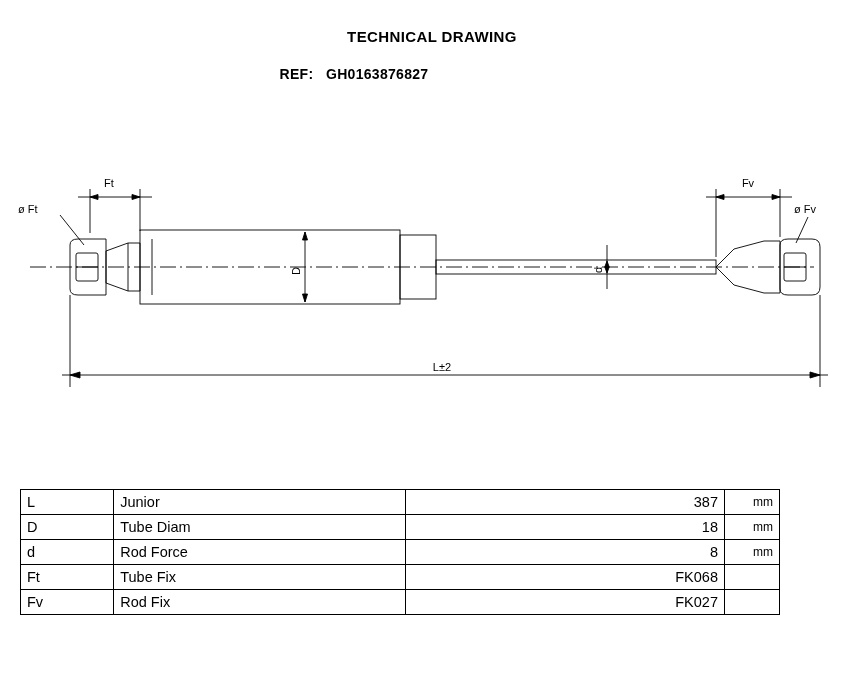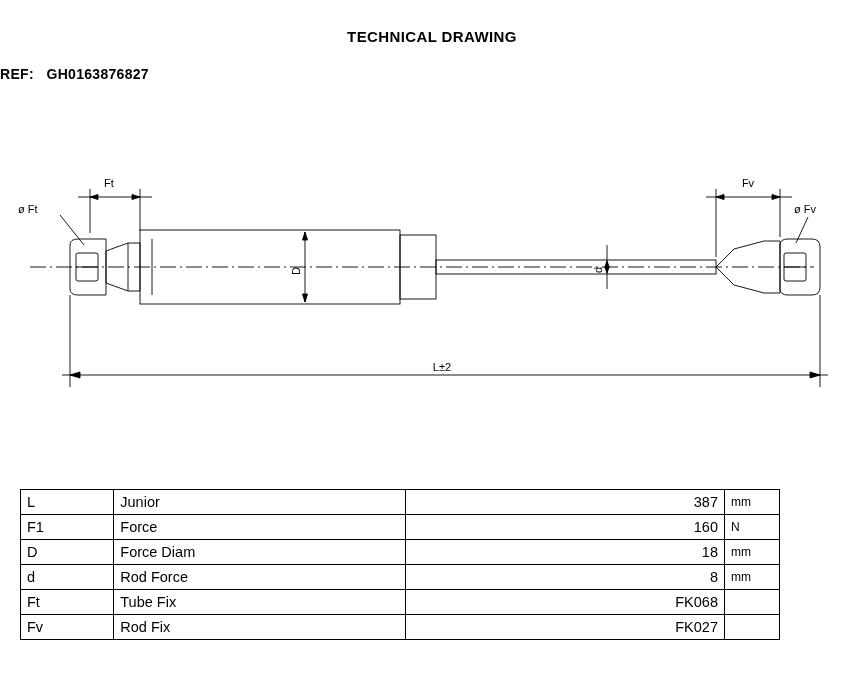--- a/index.html
+++ b/index.html
@@ -30,20 +30,21 @@
     text-align: center;
     font-size: 15px;
     font-weight: bold;
     letter-spacing: 0.4px;
   }
   .doc-ref {
     position: absolute;
     top: 66px;
     left: 0;
     width: 708px;
+    text-align: center;
     font-size: 14px;
     font-weight: bold;
     letter-spacing: 0.3px;
   }
 
   
   .logo {
     position: absolute;
     top: 58px;
     left: 28px;
@@ -74,21 +75,21 @@
   .spec-table td {
     border: 1px solid #000000;
     padding: 2px 6px;
     height: 20px;
     line-height: 19px;
     vertical-align: middle;
   }
   .col-sym   { width: 86px; }
   .col-name  { width: 300px; }
   .col-val   { width: 330px; text-align: right; padding-right: 6px; margin-left: 14px; }
-  .col-unit  { width: 44px; font-size: 12px; text-align: left; padding-left: 4px; }
+  .col-unit  { width: 44px; font-size: 12px; text-align: right; padding-left: 4px; }
 </style>
 </head>
 <body>
 
 <div class="page">
 
   <div class="doc-title">TECHNICAL DRAWING</div>
   <div class="doc-ref">
     <span>REF:</span>
     &nbsp;
@@ -188,28 +189,22 @@
 
   <table class="spec-table">
     <tbody>
       <tr>
         <td class="col-sym">L</td>
         <td class="col-name">Junior</td>
         <td class="col-val">387</td>
         <td class="col-unit">mm</td>
       </tr>
       <tr>
-        <td class="col-sym">F1</td>
-        <td class="col-name">Force</td>
-        <td class="col-val">160</td>
-        <td class="col-unit">N</td>
-      </tr>
-      <tr>
         <td class="col-sym">D</td>
-        <td class="col-name">Force Diam</td>
+        <td class="col-name">Tube Diam</td>
         <td class="col-val">18</td>
         <td class="col-unit">mm</td>
       </tr>
       <tr>
         <td class="col-sym">d</td>
         <td class="col-name">Rod Force</td>
         <td class="col-val">8</td>
         <td class="col-unit">mm</td>
       </tr>
       <tr>

